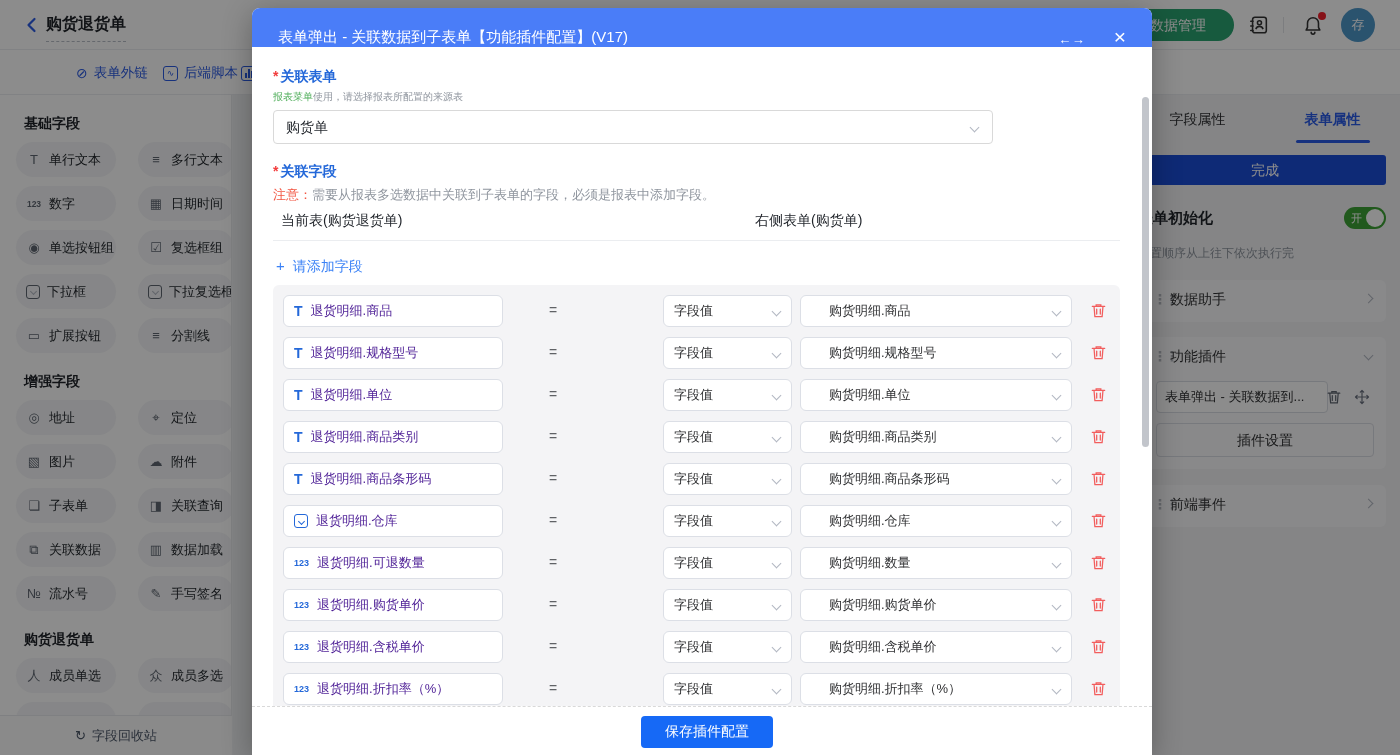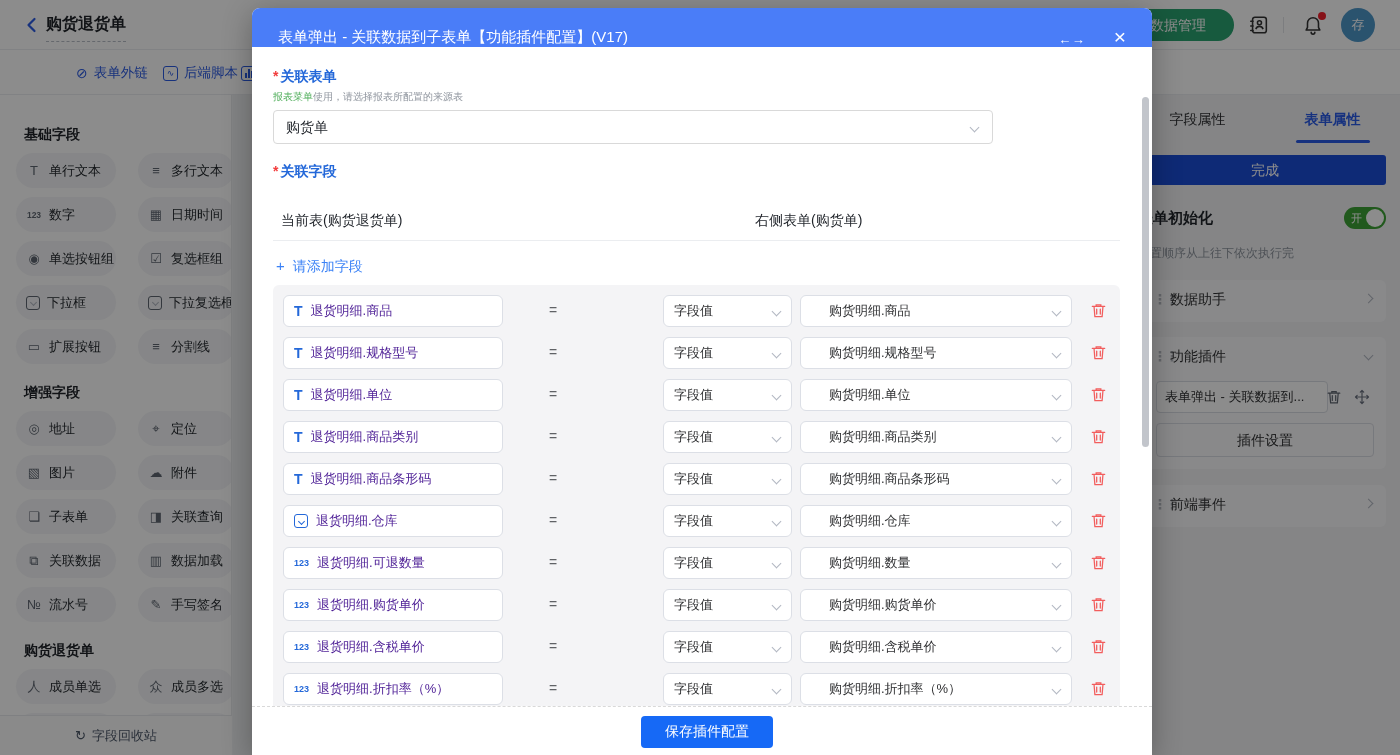--- a/index.html
+++ b/index.html
@@ -34,21 +34,21 @@
   .mini-wave { display:inline-flex; align-items:center; justify-content:center; width:15px; height:15px;
                border:1.4px solid #2b5be3; border-radius:3px; font-size:9px; font-style:normal; color:#2b5be3; }
   .pill-btn { position:absolute; top:58px; height:32px; border-radius:16px; font-size:14px; text-align:center; line-height:30px; }
   .btn-preview { left:1175px; width:70px; border:1px solid #2b5be3; color:#2b5be3; background:#fff; line-height:30px; }
   .btn-save { left:1258px; width:72px; background:#1b4ed8; color:#fff; line-height:32px; }
   .btn-share { position:absolute; left:1338px; top:58px; width:32px; height:32px; border-radius:50%;
                background:#e8edfb; display:flex; align-items:center; justify-content:center; color:#1b4ed8; }
 
   .sidebar { position:absolute; left:0; top:95px; width:232px; bottom:0; background:#fff;
              border-right:1px solid #e8eaed; padding-top:19px; overflow:hidden; z-index:1; }
-  .sb-title { font-size:14px; font-weight:700; color:#1f2329; margin:12px 0 9px 24px; }
+  .sb-title { font-size:14px; font-weight:700; color:#1f2329; margin:1px 0 9px 24px; }
   .sb-section { margin-bottom:20px; }
   .sb-grid { display:grid; grid-template-columns:100px 96px; column-gap:22px; row-gap:9px; padding:0 0 0 16px; }
   .sb-item { height:35px; background:#f4f5f7; border-radius:18px; display:flex; align-items:center;
              gap:7px; padding:0 10px; font-size:13px; color:#1f2329; overflow:hidden; white-space:nowrap; }
   .sb-ic { color:#5f6672; font-size:13px; width:16px; text-align:center; flex:0 0 16px; }
   .sb-ic.num { font-size:8.5px; font-weight:700; letter-spacing:0; }
   .sb-ic.boxed { display:inline-flex; align-items:center; justify-content:center; width:14px; height:14px;
                  border:1.3px solid #5f6672; border-radius:3px; flex:0 0 14px; }
   .sb-footer { position:absolute; left:0; bottom:0; width:232px; height:40px; background:#fbfbfc;
                border-top:1px solid #e8eaed; display:flex; align-items:center; justify-content:center;
@@ -371,20 +371,23 @@
       <span class="gr">报表菜单</span><span>使用，请选择报表所配置的来源表</span>
     </div>
     <div class="big-select">
       <span>购货单</span>
       <span class="chev down"></span>
     </div>
 
     <div class="lab" style="top:116px">
       <span class="req">*</span><span>关联字段</span>
     </div>
+    <div class="note">
+      <span class="rd">注意：</span><span>需要从报表多选数据中关联到子表单的字段，必须是报表中添加字段。</span>
+    </div>
     <div class="cols col-l">当前表(购货退货单)</div>
     <div class="cols col-r">右侧表单(购货单)</div>
     <div class="hdiv"></div>
     <div class="add-link">
       <span class="plus">+</span><span>请添加字段</span>
     </div>
 
     <div class="rows">
         <div class="mrow">
           <div class="mi-left">

